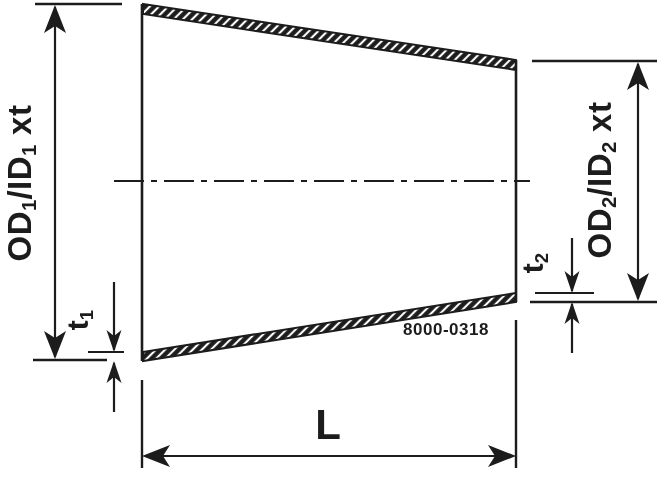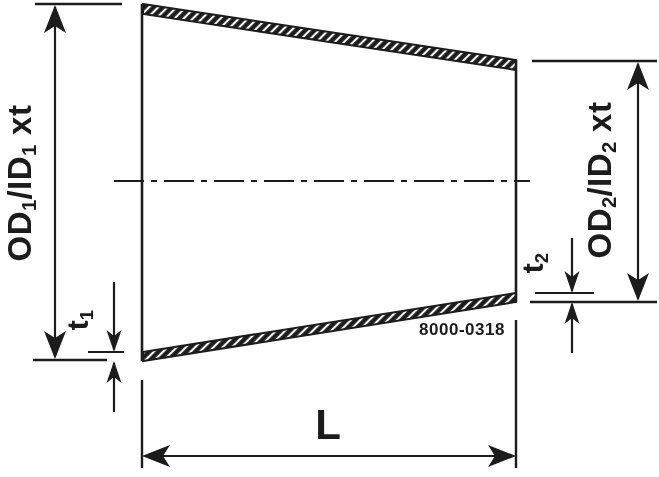--- a/index.html
+++ b/index.html
@@ -97,15 +97,15 @@
   <div class="label rot dim-large" style="left:21px;top:183px;"><span>OD</span><span class="sub">1</span><span>/ID</span><span class="sub">1</span><span> xt</span></div>
 
   <div class="label rot dim-t" style="left:80px;top:320px;"><span>t</span><span class="sub">1</span></div>
 
   <div class="label rot dim-large" style="left:601px;top:180px;"><span>OD</span><span class="sub">2</span><span>/ID</span><span class="sub">2</span><span> xt</span></div>
 
   <div class="label rot dim-t" style="left:535px;top:263px;"><span>t</span><span class="sub">2</span></div>
 
   <div class="label dim-L" style="left:328px;top:425px;">L</div>
 
-  <div class="label part-num" style="left:462px;top:329px;">8000-0318</div>
+  <div class="label part-num" style="left:446px;top:329px;">8000-0318</div>
 
 </div>
 
 </body></html>

